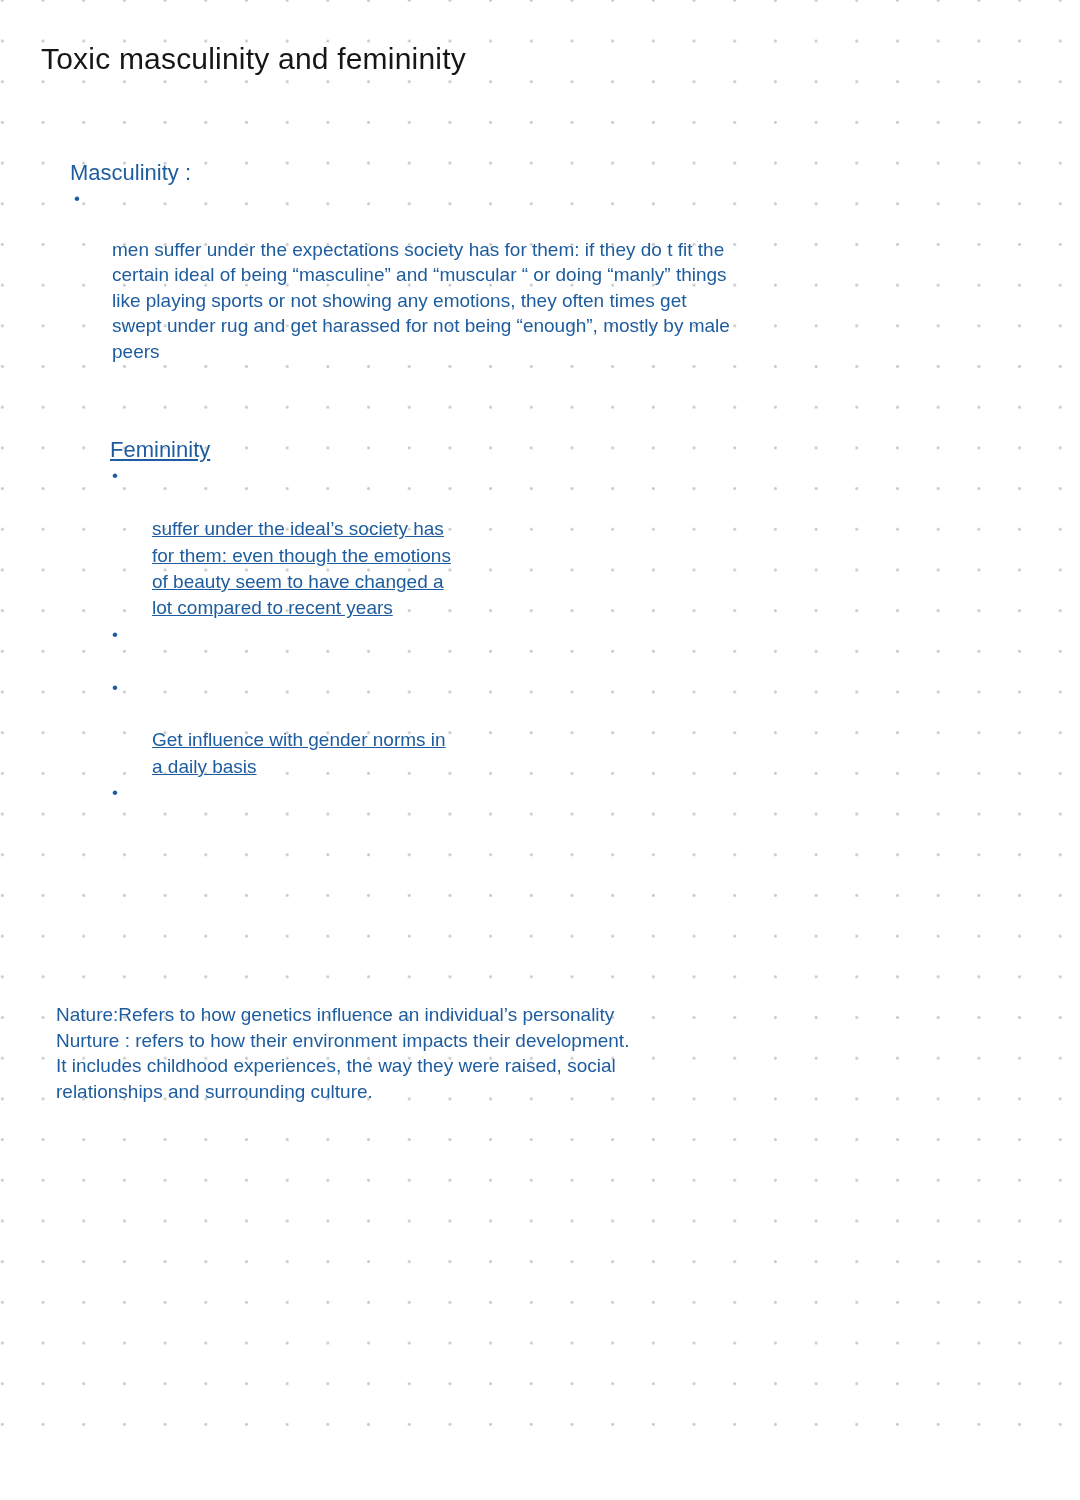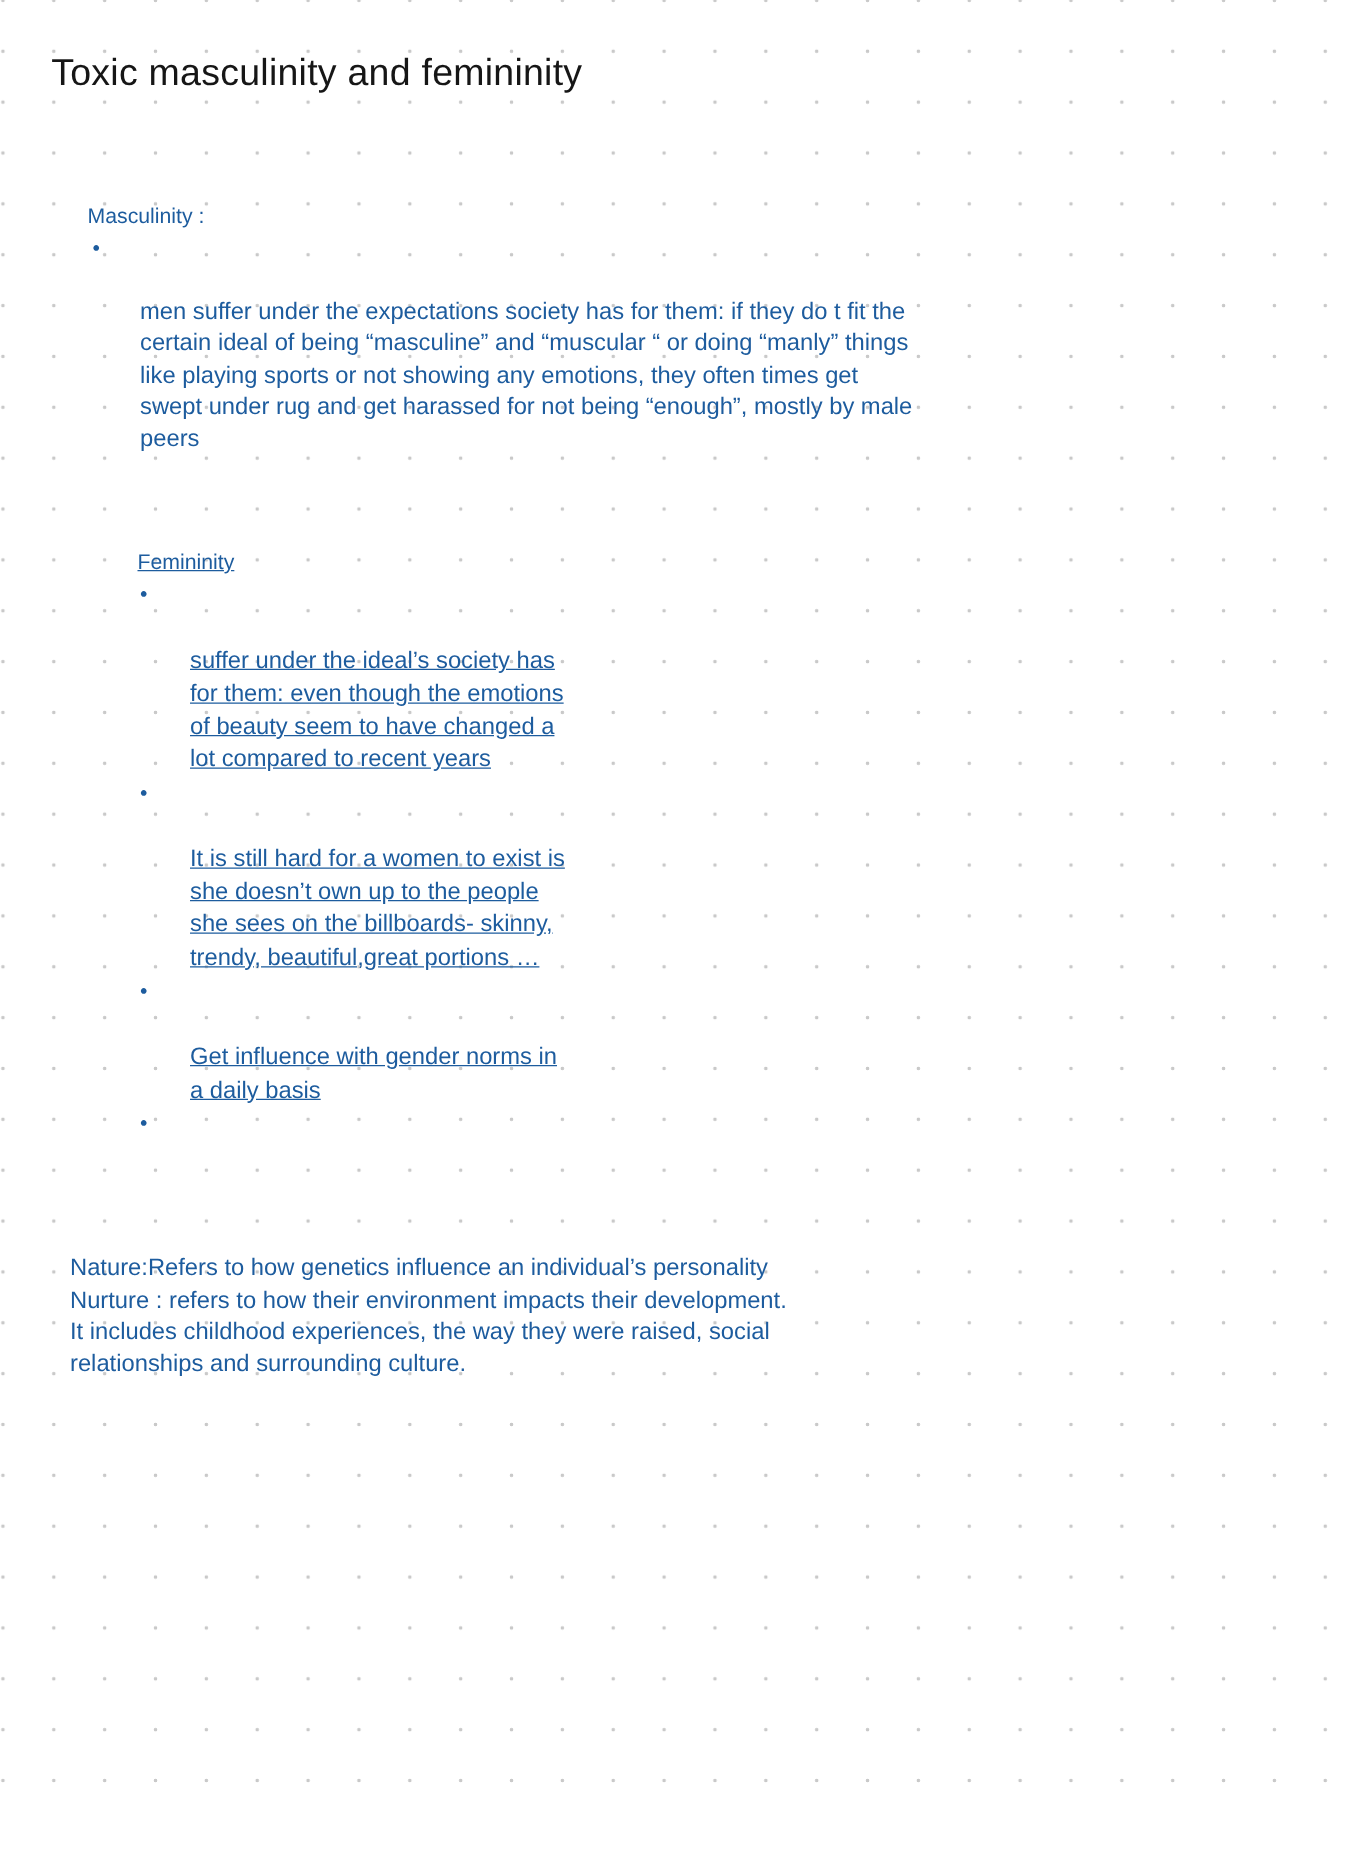--- a/index.html
+++ b/index.html
@@ -34,21 +34,21 @@
     color: #1d5c9e;
   }
   .note-block {
     position: absolute;
     font-size: 19px;
   }
   .masc { left: 70px; top: 160px; line-height: 25.5px; }
   .fem  { left: 110px; top: 437px; line-height: 26.4px; text-decoration: underline; }
 
   .block-heading {
-    font-size: 17px;
+    font-size: 22px;
     white-space: nowrap;
   }
   ul.note-list {
     margin: 0;
     padding: 0;
     list-style: none;
   }
   ul.note-list li {
     position: relative;
     padding-left: 42px;
@@ -97,24 +97,20 @@
     <ul class="note-list">
       <li>
         <span class="bullet">•</span>
         <span>suffer under the ideal’s society has
 for them: even though the emotions
 of beauty seem to have changed a
 lot compared to recent years</span>
       </li>
       <li>
         <span class="bullet">•</span>
-        <span>It is still hard for a women to exist is
-she doesn’t own up to the people
-she sees on the billboards- skinny,
-trendy, beautiful,great portions …</span>
       </li>
       <li>
         <span class="bullet">•</span>
         <span>Get influence with gender norms in
 a daily basis</span>
       </li>
       <li>
         <span class="bullet">•</span>
       </li>
     </ul>

